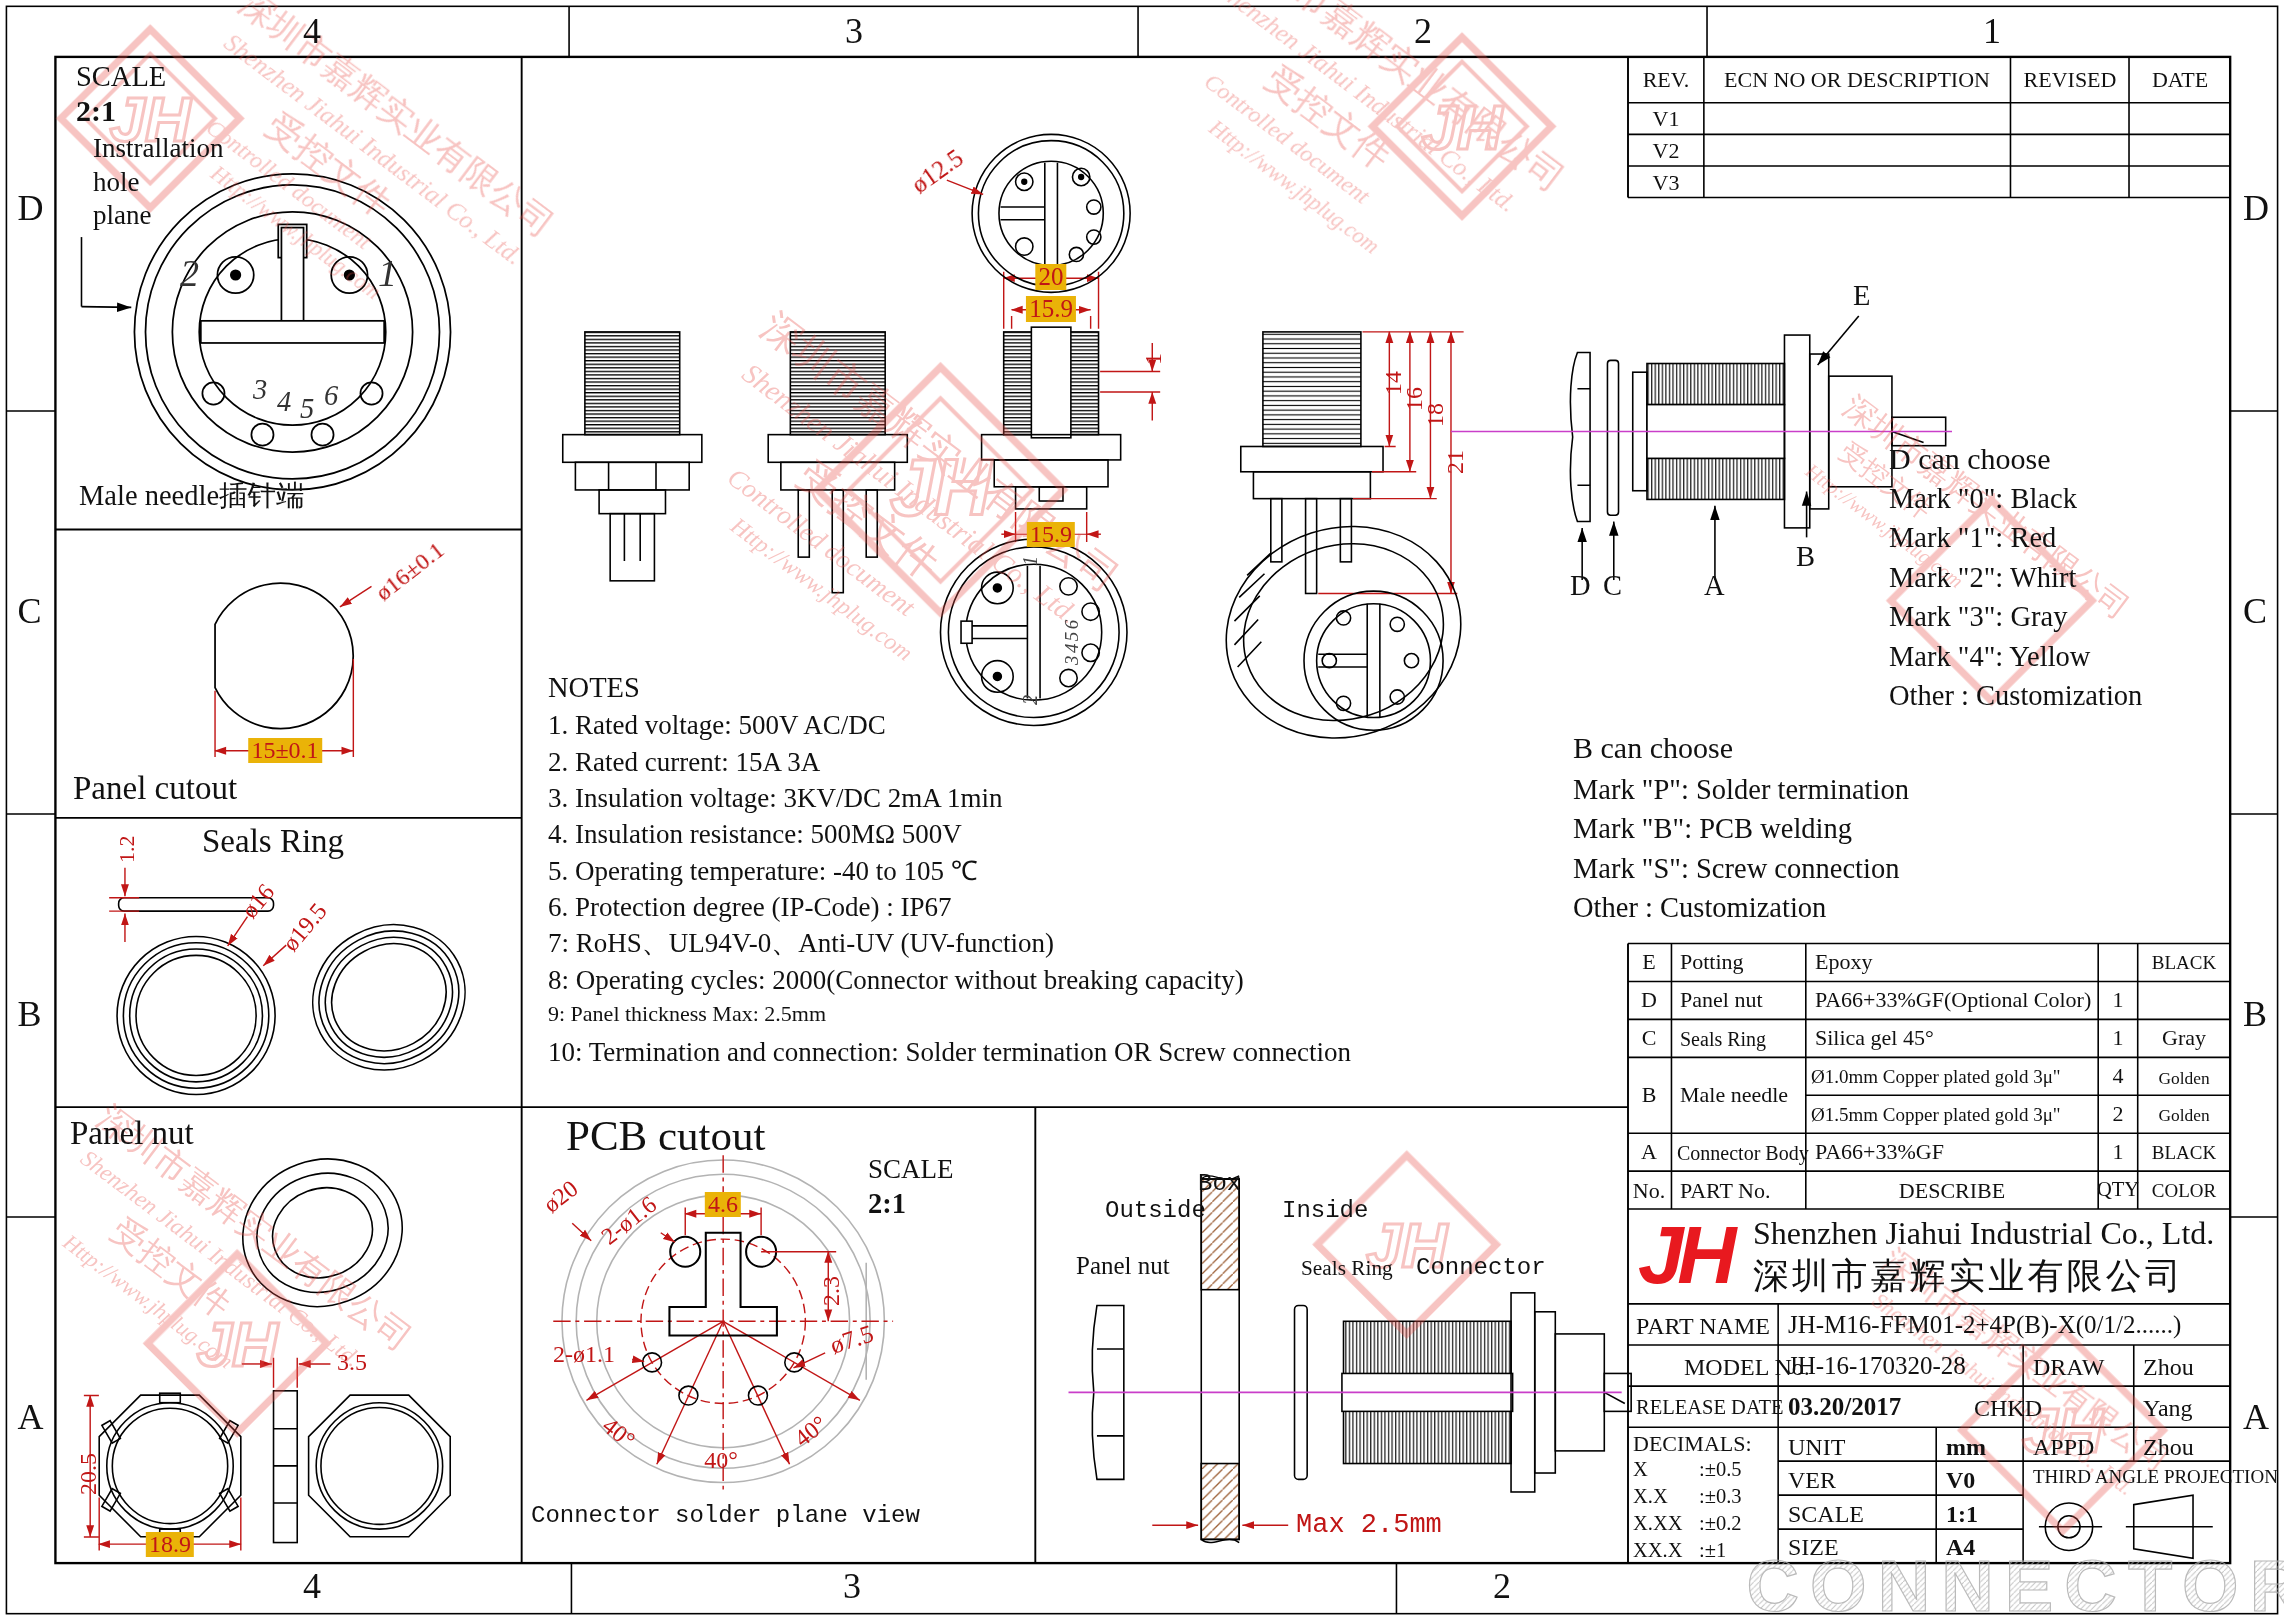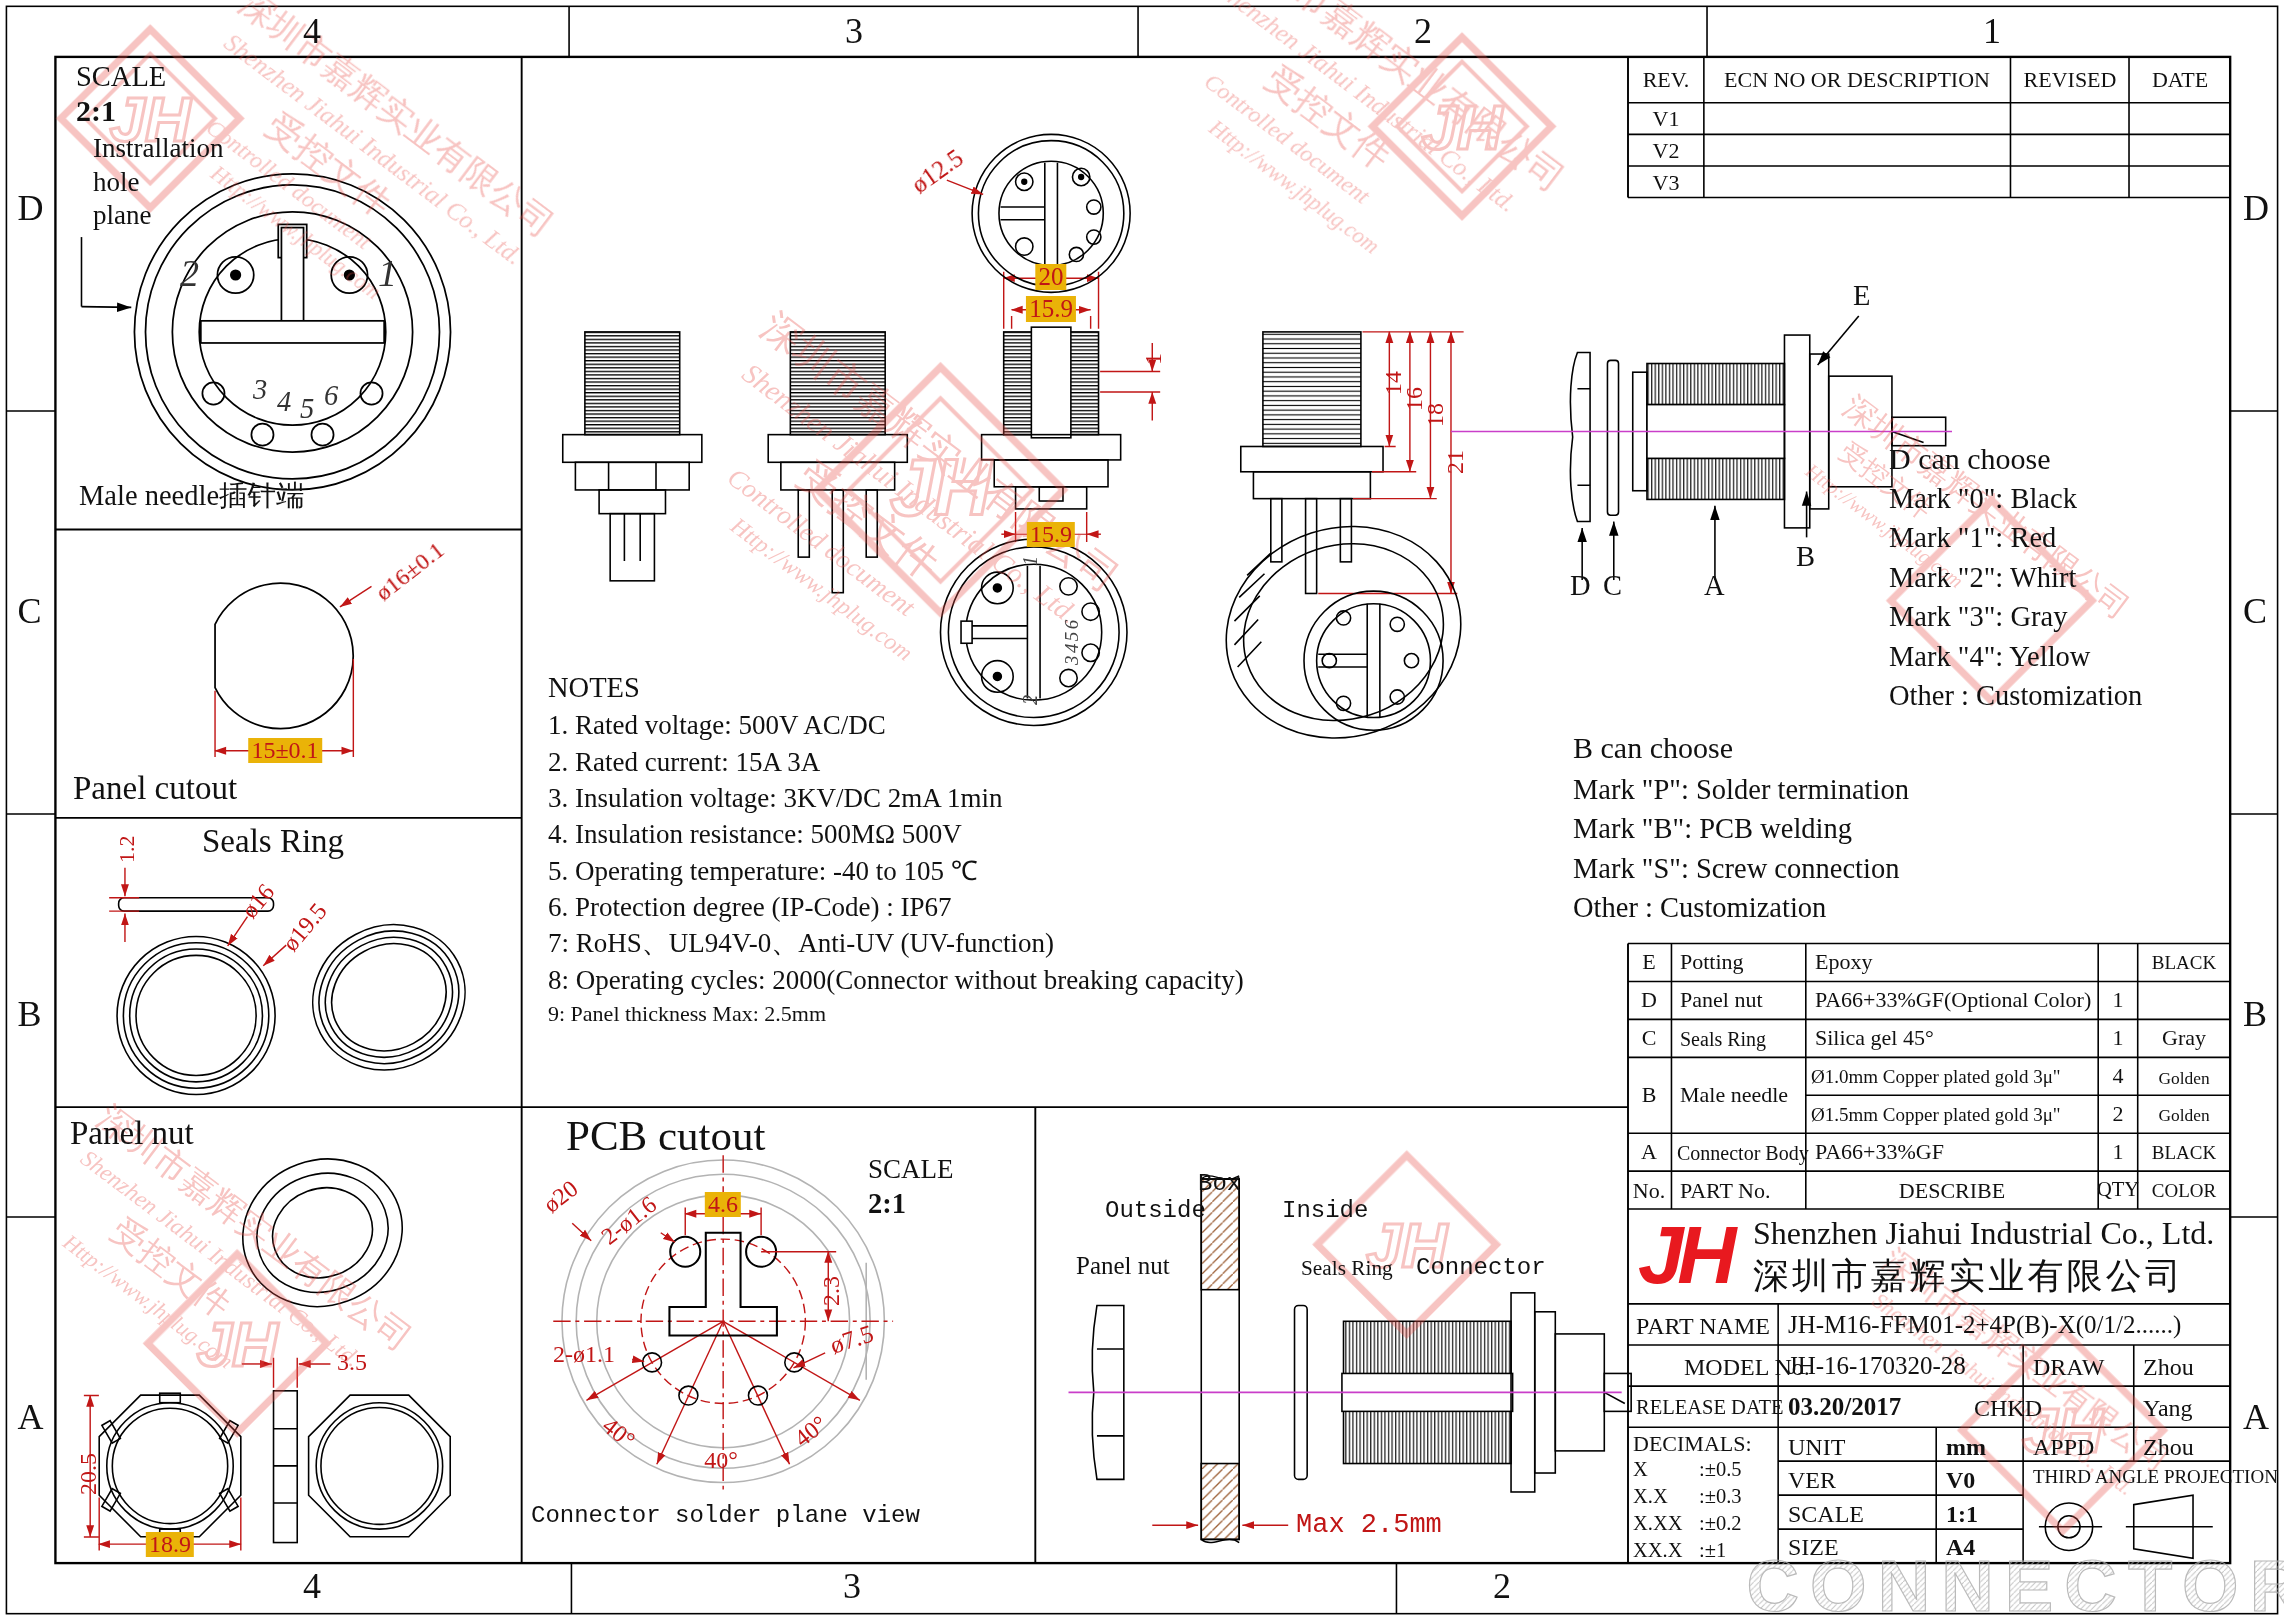--- a/index.html
+++ b/index.html
@@ -477,20 +477,21 @@
 <div class="lbl" style="left:548px;top:673px;font-size:28.5px;">NOTES</div>
 <div class="lbl" style="left:548px;top:711px;font-size:27px;">1. Rated voltage: 500V AC/DC</div>
 <div class="lbl" style="left:548px;top:748px;font-size:27px;">2. Rated current: 15A  3A</div>
 <div class="lbl" style="left:548px;top:784px;font-size:27px;">3. Insulation voltage: 3KV/DC 2mA 1min</div>
 <div class="lbl" style="left:548px;top:820px;font-size:27px;">4. Insulation resistance: 500MΩ 500V</div>
 <div class="lbl" style="left:548px;top:857px;font-size:27px;">5. Operating temperature: -40 to 105 ℃</div>
 <div class="lbl" style="left:548px;top:893px;font-size:27px;">6. Protection degree (IP-Code) : IP67</div>
 <div class="lbl" style="left:548px;top:929px;font-size:27px;">7: RoHS、UL94V-0、Anti-UV (UV-function)</div>
 <div class="lbl" style="left:548px;top:966px;font-size:27px;">8: Operating cycles: 2000(Connector without breaking capacity)</div>
 <div class="lbl" style="left:548px;top:1002px;font-size:22px;">9: Panel thickness Max: 2.5mm</div>
+<div class="lbl" style="left:548px;top:1038px;font-size:27px;">10: Termination and connection: Solder termination OR Screw connection</div>
 
 <div class="lbl" style="left:1889px;top:443px;font-size:30px;">D can choose</div>
 <div class="lbl" style="left:1889px;top:484px;font-size:28.5px;">Mark "0": Black</div>
 <div class="lbl" style="left:1889px;top:523px;font-size:28.5px;">Mark "1": Red</div>
 <div class="lbl" style="left:1889px;top:563px;font-size:28.5px;">Mark "2": Whirt</div>
 <div class="lbl" style="left:1889px;top:602px;font-size:28.5px;">Mark "3": Gray</div>
 <div class="lbl" style="left:1889px;top:642px;font-size:28.5px;">Mark "4": Yellow</div>
 <div class="lbl" style="left:1889px;top:681px;font-size:28.5px;">Other : Customization</div>
 
 <div class="lbl" style="left:1573px;top:732px;font-size:30px;">B can choose</div>

